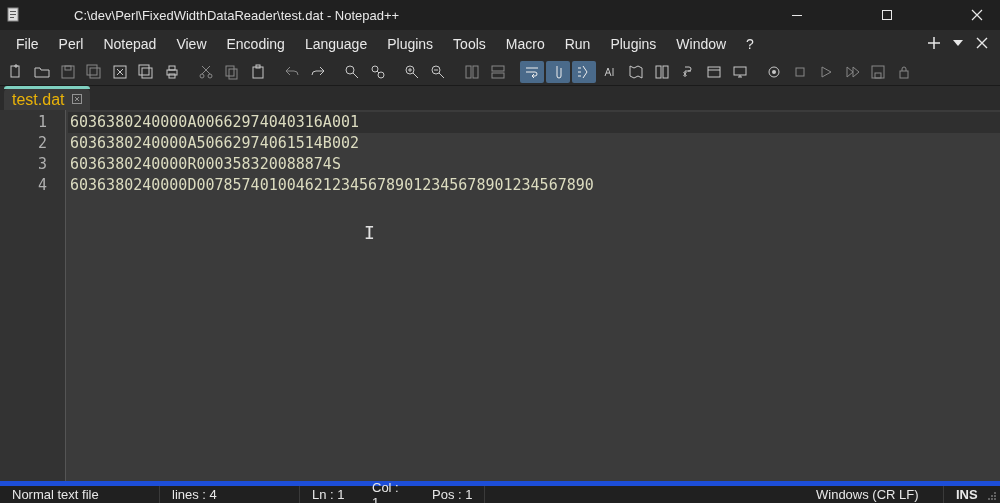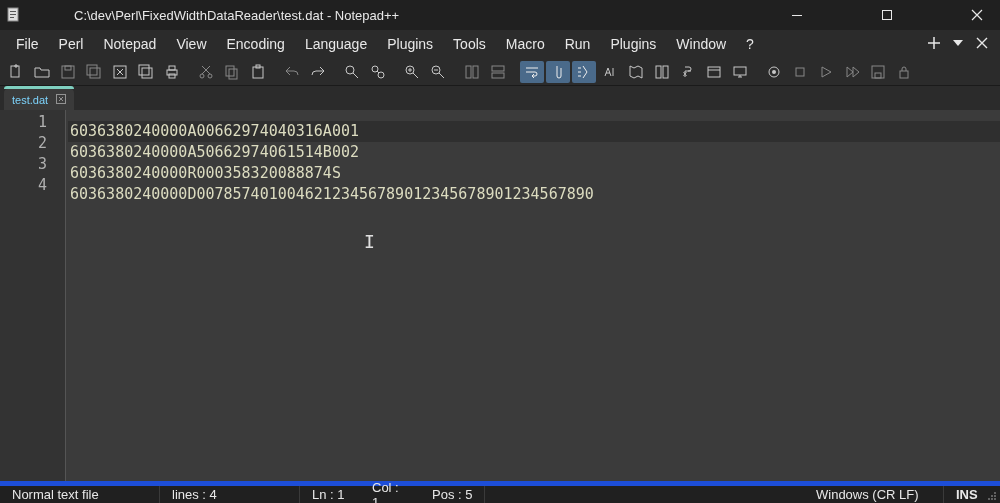--- a/index.html
+++ b/index.html
@@ -72,22 +72,22 @@
     padding: 0 4px;
   }
   .tab {
     height: 21px;
     background: #3a3a3a;
     border-radius: 4px 4px 0 0;
     display: flex;
     align-items: center;
     padding: 0 8px;
     gap: 8px;
-    color: #7dd3fc;
-    font-size: 11px;
+    color: #eab308;
+    font-size: 16px;
     position: relative;
   }
   .tab::before {
     content: "";
     position: absolute;
     left: 0; right: 0;
     top: -3px;
     height: 3px;
     background: #7fd0c0;
     border-radius: 3px 3px 0 0;
@@ -111,21 +111,20 @@
   }
   .doc {
     flex: 1;
     background: #3b3b3b;
     font-family: Consolas, monospace;
     font-size: 15px;
     line-height: 21px;
     color: #dcdcc0;
     padding: 2px 0 0 2px;
     position: relative;
-    margin-top: 9px;
   }
   .doc .line { white-space: pre; padding-left: 2px; }
   .doc .line.current { background: #2f2f2f; }
   .caret {
     position: absolute;
     color: #e0e0e0;
     font-family: Consolas, monospace;
     font-size: 18px;
     pointer-events: none;
   }
@@ -442,21 +441,21 @@
       <div class="line">6036380240000D00785740100462123456789012345678901234567890</div>
       <div class="caret" style="left:298px; top:112px;">𝙸</div>
   </div>
 </div>
 
 <div class="statusbar">
   <div class="cell" style="width:160px">Normal text file</div>
   <div class="cell" style="width:140px">lines : 4</div>
   <div class="cell" style="width:60px;border-right:none">Ln : 1</div>
   <div class="cell" style="width:60px;border-right:none">Col : 1</div>
-  <div class="cell">Pos : 5</div>
+  <div class="cell">Pos : 1</div>
   <div class="grow"></div>
   <div class="cell" style="width:140px">Windows (CR LF)</div>
   <div class="cell last" style="width:38px">INS</div>
   <div class="resize-grip">
     <svg width="12" height="12" viewBox="0 0 12 12">
         <circle cx="10" cy="10" r="1" fill="#777"></circle>
         <circle cx="7" cy="10" r="1" fill="#777"></circle>
         <circle cx="10" cy="7" r="1" fill="#777"></circle>
         <circle cx="4" cy="10" r="1" fill="#777"></circle>
         <circle cx="7" cy="7" r="1" fill="#777"></circle>

